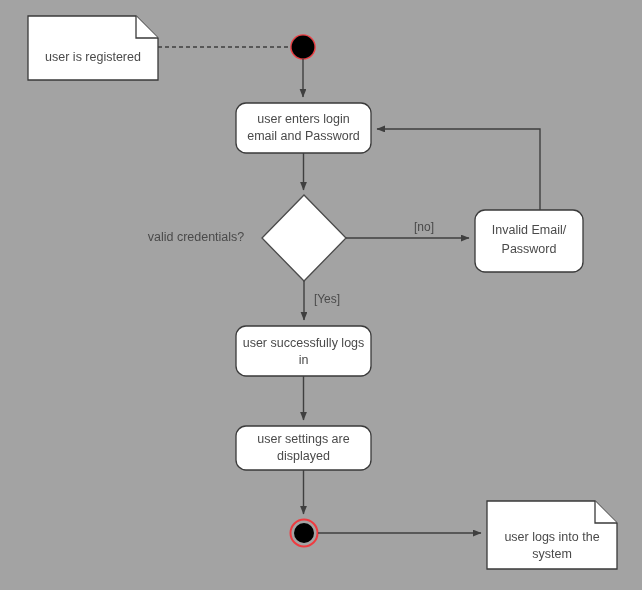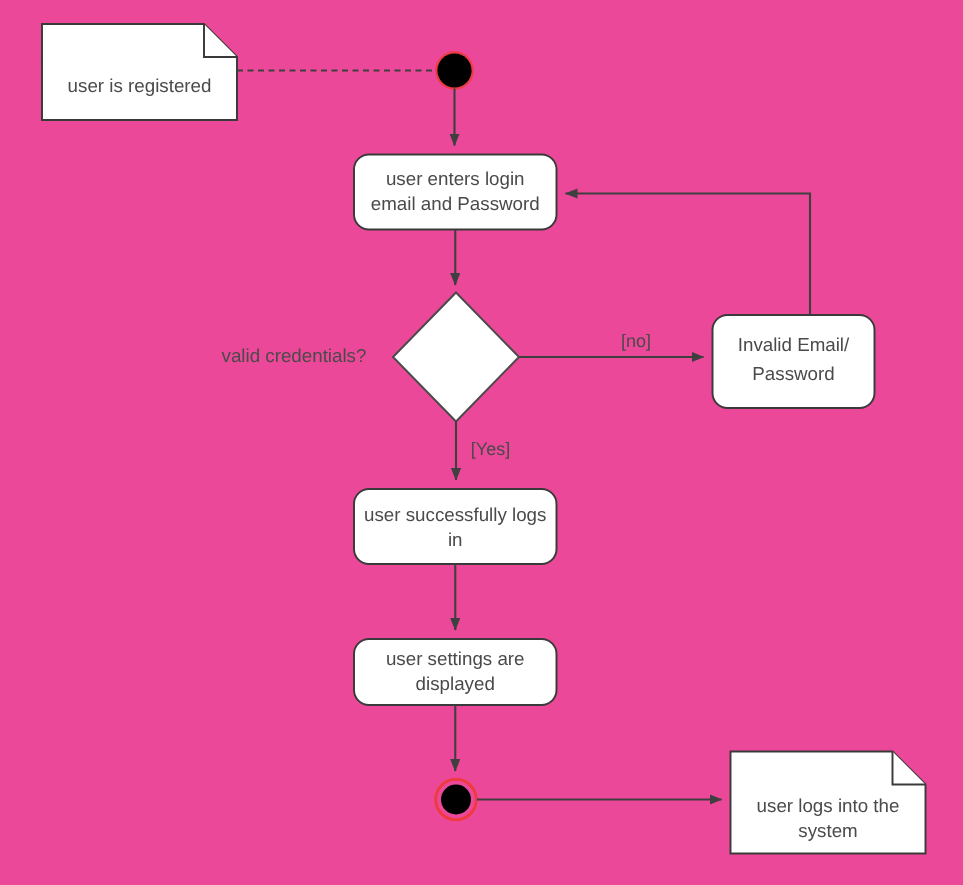--- a/index.html
+++ b/index.html
@@ -10,21 +10,21 @@
   body {
     width: 642px;
     height: 590px;
     font-family: "Liberation Sans", sans-serif;
     overflow: hidden;
   }
   #diagram-canvas {
     position: relative;
     width: 642px;
     height: 590px;
-    background: #ec4899;
+    background: #a3a3a3;
   }
   svg.diagram {
     display: block;
     width: 642px;
     height: 590px;
   }
   .shape-outline {
     fill: #ffffff;
     stroke: #3a3a3a;
     stroke-width: 1.3;

